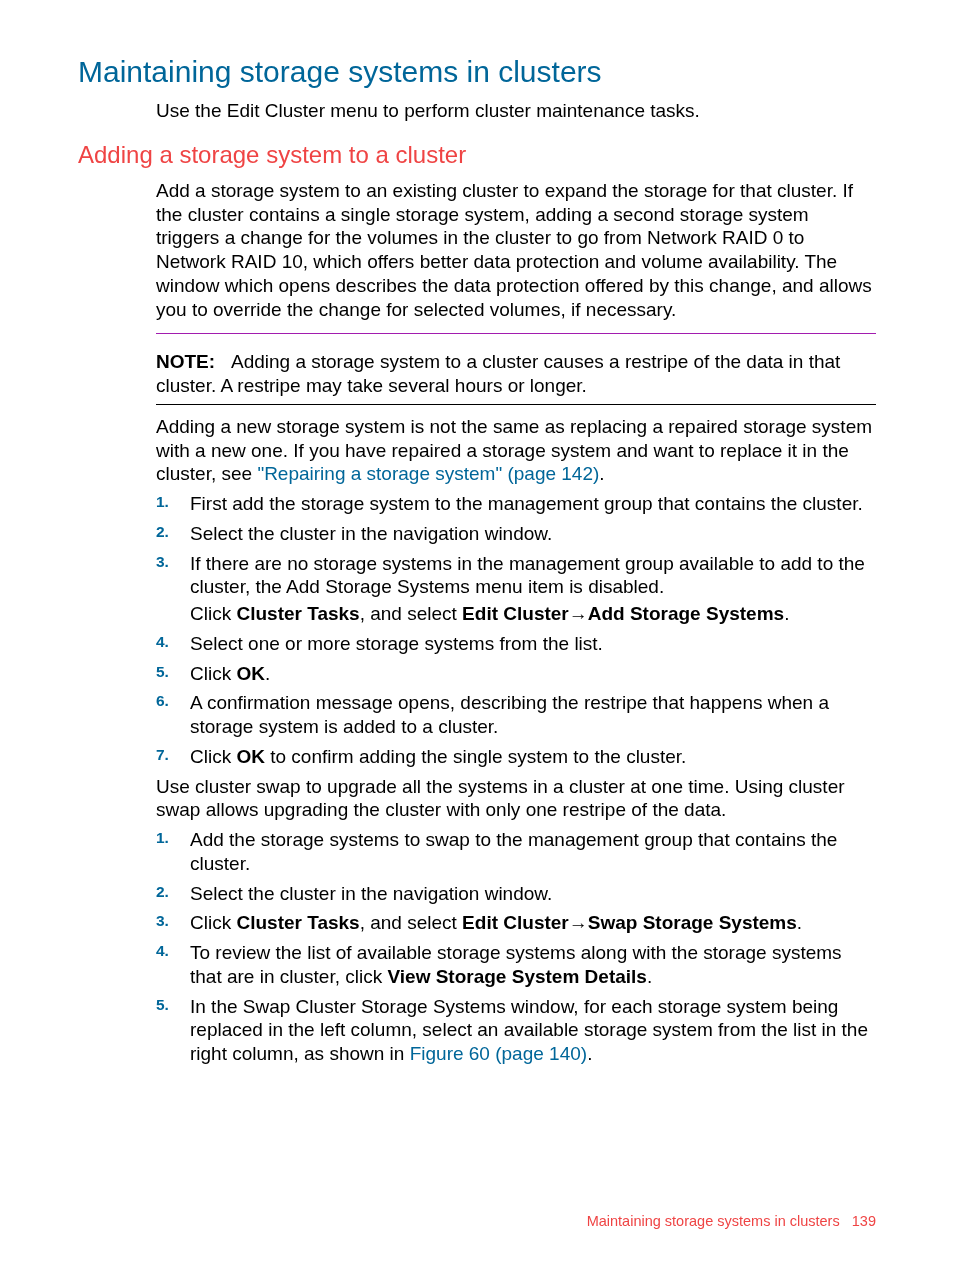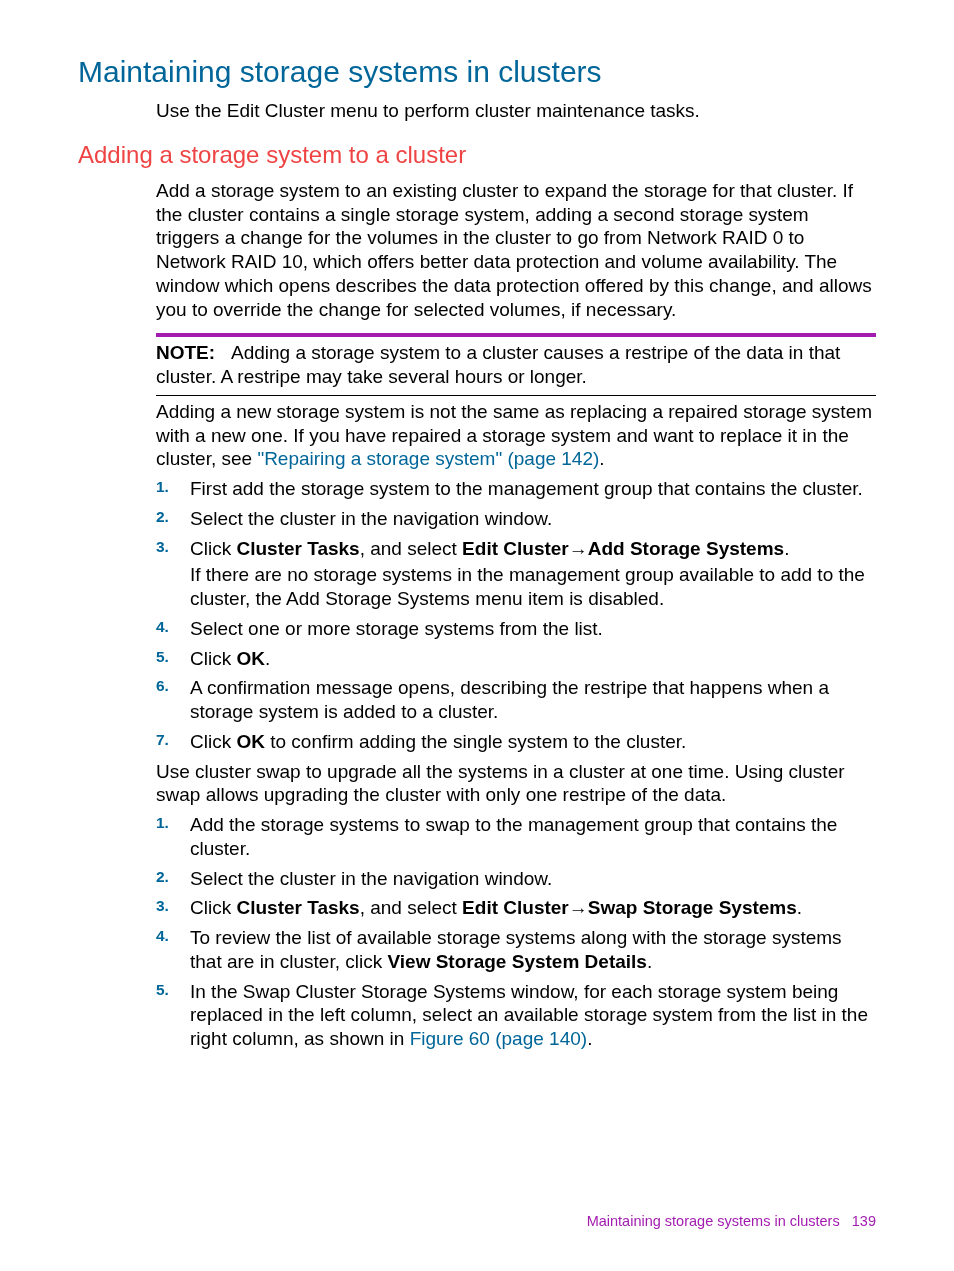--- a/index.html
+++ b/index.html
@@ -39,24 +39,24 @@
   }
   p {
     font-family: "Arial Narrow", Arial, sans-serif;
     font-stretch: condensed;
     font-size: 19px;
     line-height: 1.25;
     margin: 0 0 6px 0;
     color: #000;
   }
   .note-box {
-    border-top: 4px solid #a21caf;
+    border-top: 1px solid #a21caf;
     border-bottom: 1px solid #000;
-    padding: 4px 0 6px 0;
-    margin: 12px 0 4px 0;
+    padding: 16px 0 6px 0;
+    margin: 12px 0 10px 0;
   }
   .note-box p { margin: 0; }
   .note-label {
     font-weight: bold;
   }
   a.link {
     color: #006699;
     text-decoration: none;
   }
   ol {
@@ -87,21 +87,21 @@
   .bold {
     font-weight: bold;
   }
   .footer {
     position: absolute;
     bottom: 42px;
     right: 78px;
     font-family: "Arial Narrow", Arial, sans-serif;
     font-stretch: condensed;
     font-size: 14.5px;
-    color: #a21caf;
+    color: #ef4444;
   }
   .arrow {
     font-family: Arial, sans-serif;
   }
 </style>
 </head>
 <body>
 
 <div class="page">
 
@@ -129,22 +129,22 @@
       </li>
       <li>
         <span class="num">2.</span>
         <div class="li-body">
             <p>Select the cluster in the navigation window.</p>
           </div>
       </li>
       <li>
         <span class="num">3.</span>
         <div class="li-body">
+          <p>If there are no storage systems in the management group available to add to the cluster, the Add Storage Systems menu item is disabled.</p>
           <p><span>Click </span><span class="bold">Cluster Tasks</span><span>, and select </span><span class="bold">Edit Cluster</span><span class="arrow">→</span><span class="bold">Add Storage Systems</span><span>.</span></p>
-          <p>If there are no storage systems in the management group available to add to the cluster, the Add Storage Systems menu item is disabled.</p>
         </div>
       </li>
       <li>
         <span class="num">4.</span>
         <div class="li-body">
             <p>Select one or more storage systems from the list.</p>
           </div>
       </li>
       <li>
         <span class="num">5.</span>

